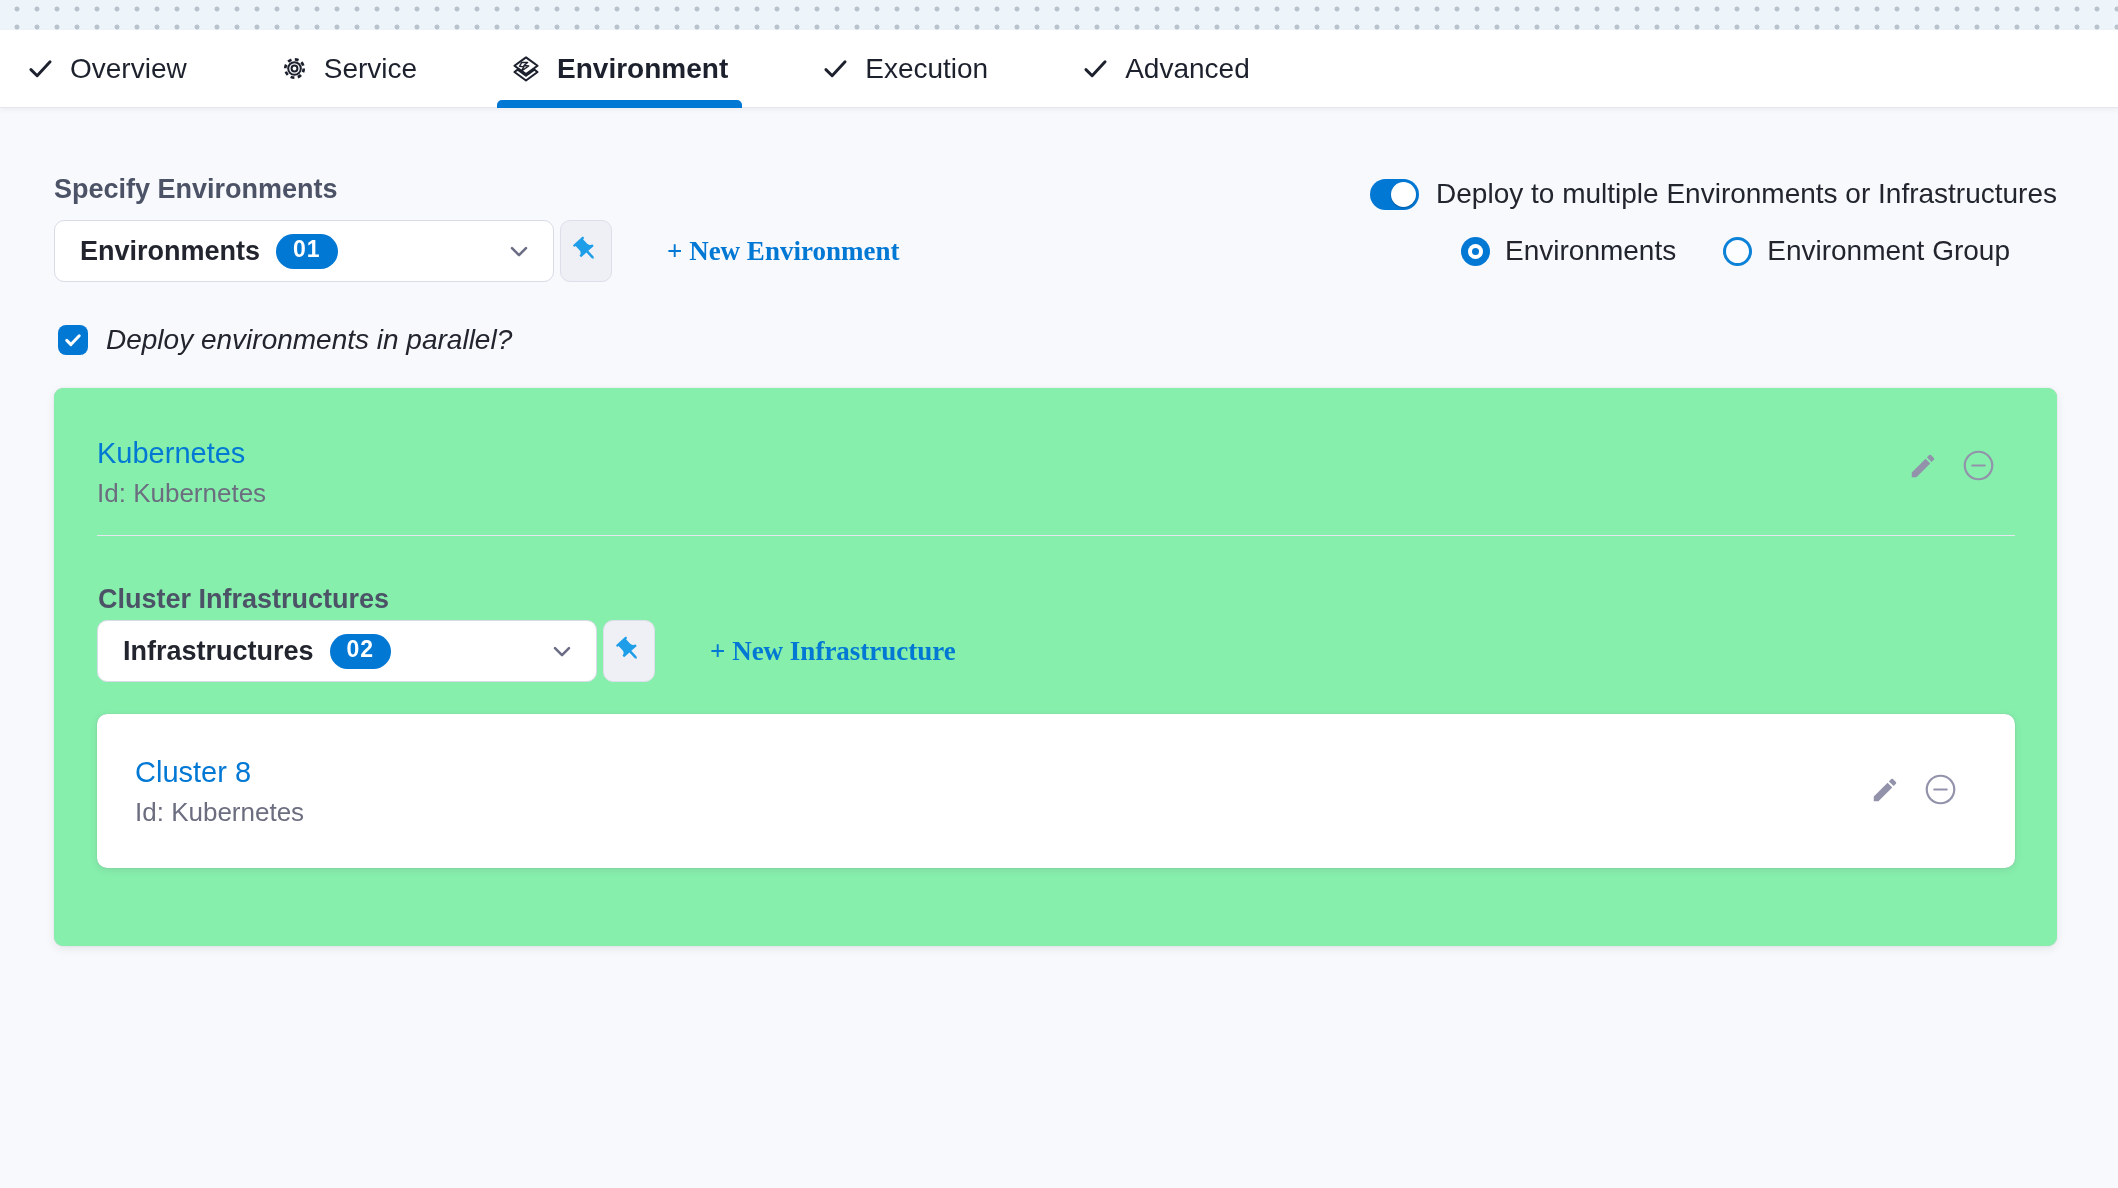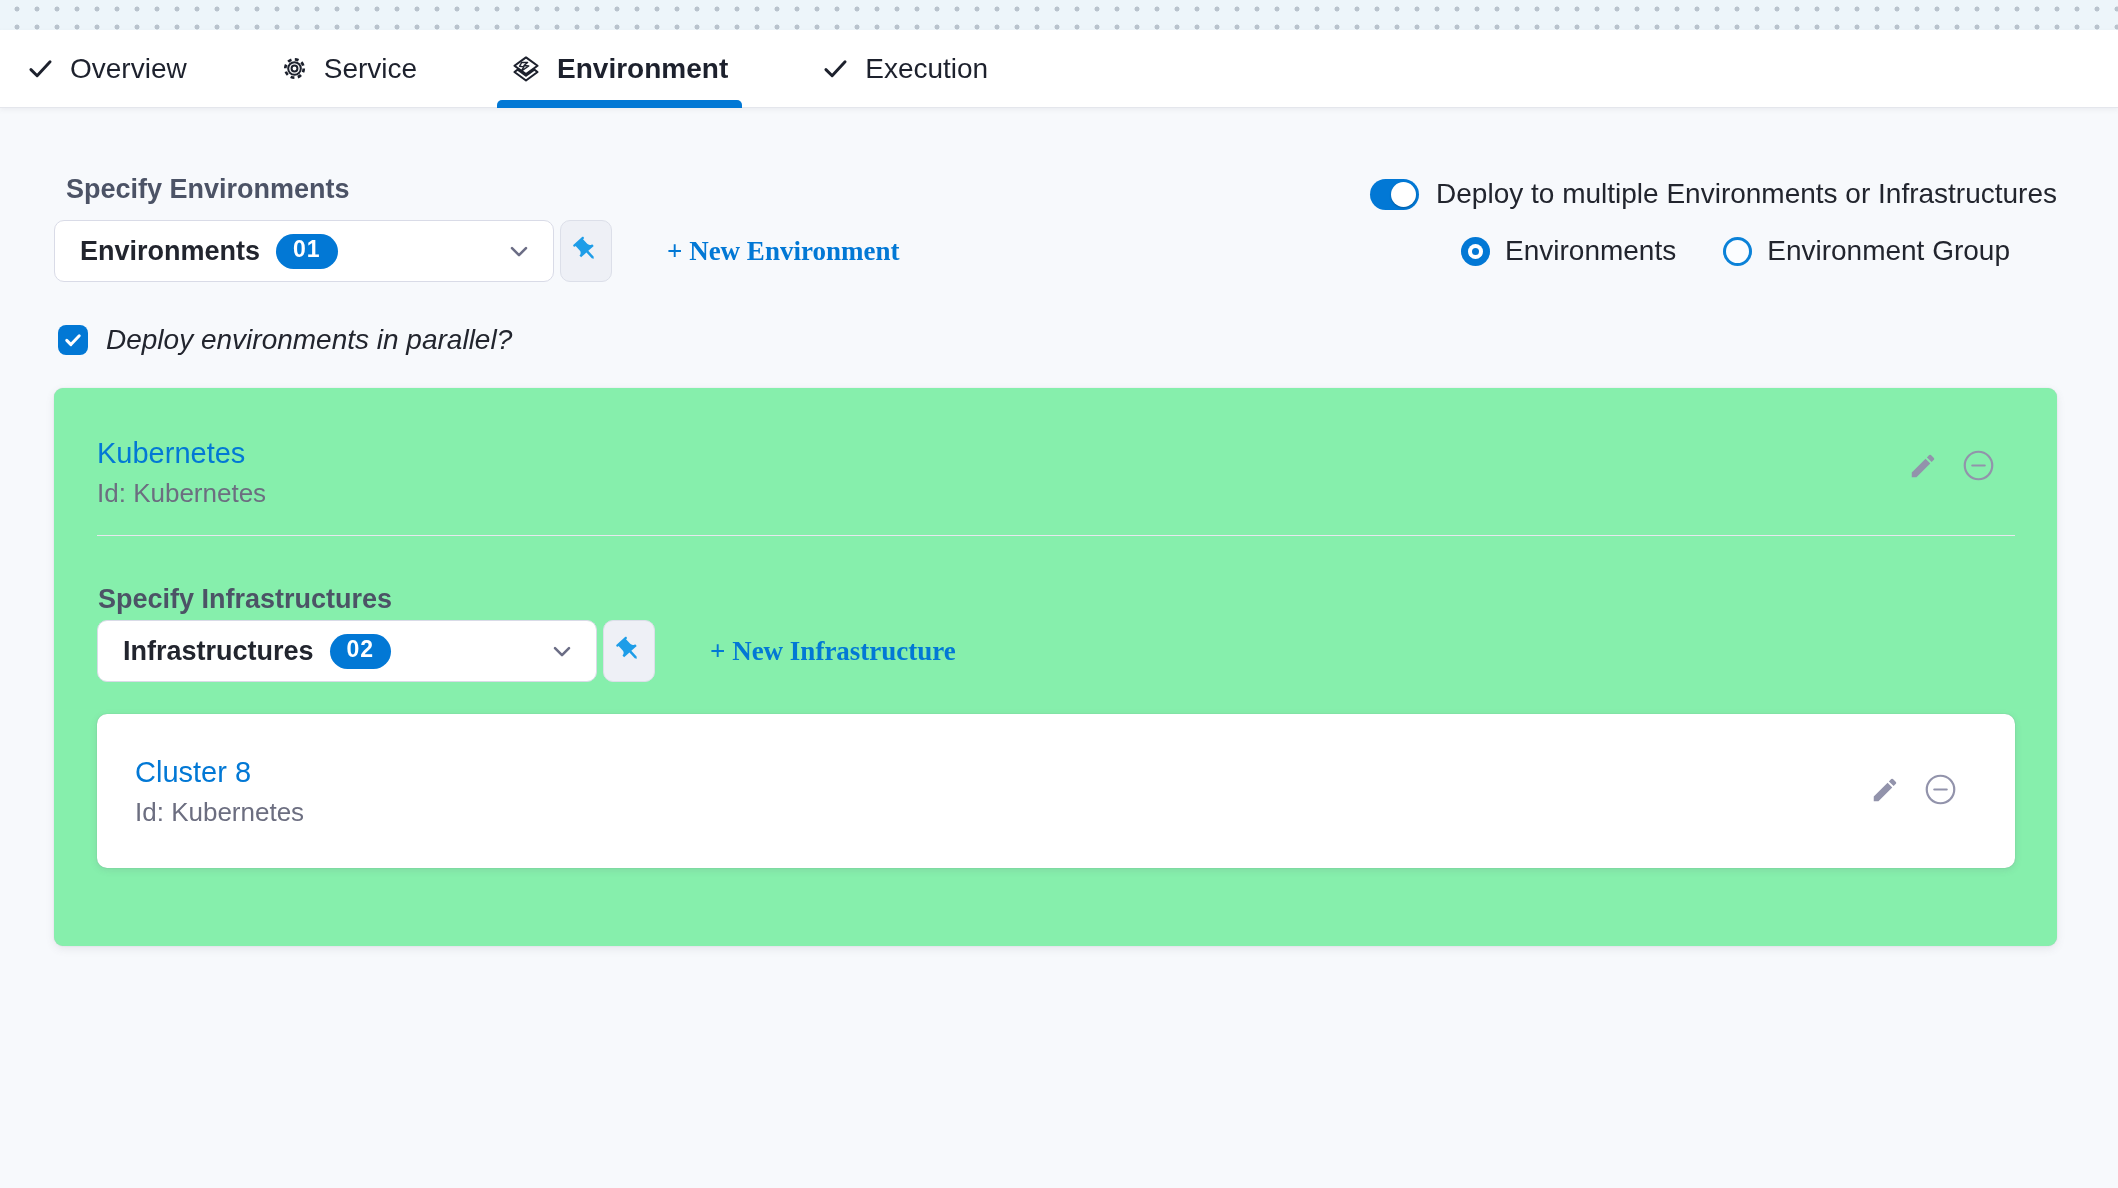--- a/index.html
+++ b/index.html
@@ -21,21 +21,21 @@
   .tab.active { font-weight:700; }
   .tab .ticon { display:flex; align-items:center; }
   .tab-underline { position:absolute; left:0; right:0; bottom:-1px; height:8px;
     background:#0278d5; border-radius:5px 5px 0 0; }
 
   
   .content { padding:64px 61px 0 54px; }
   .row-top { display:flex; justify-content:space-between; align-items:flex-start; }
 
   .section-label { font-size:27px; font-weight:700; color:#4c5366;
-    line-height:34px; margin-left:12px; }
+    line-height:34px; margin-left:0; }
 
   .controls-row { display:flex; align-items:center; gap:55px; margin-top:14px; }
   .dd-group { display:flex; gap:6px; }
   .dropdown { width:500px; height:62px; background:#ffffff;
     border:1px solid #d9dbe7; border-radius:10px; display:flex; align-items:center;
     padding:0 20px 0 25px; cursor:pointer; }
   .dd-text { font-size:27px; font-weight:700; color:#22252e; }
   .badge { margin-left:16px; background:#0278d5; color:#ffffff;
     font-size:23px; font-weight:700; line-height:1; padding:4px 17px 8px;
     border-radius:999px; letter-spacing:1px; }
@@ -137,20 +137,28 @@
 
   <div class="tab">
     <span class="ticon">
       <svg width="27" height="27" viewBox="0 0 24 24" fill="none" stroke="#1d212d" stroke-width="2.6" stroke-linecap="round" stroke-linejoin="round">
           <path d="M3.5 13l5.5 5.5L20.5 6"></path>
         </svg>
     </span>
     <span>Execution</span>
   </div>
 
+  <div class="tab">
+    <span class="ticon">
+      <svg width="27" height="27" viewBox="0 0 24 24" fill="none" stroke="#1d212d" stroke-width="2.6" stroke-linecap="round" stroke-linejoin="round">
+          <path d="M3.5 13l5.5 5.5L20.5 6"></path>
+        </svg>
+    </span>
+    <span>Advanced</span>
+  </div>
 </div>
 
 <div class="content">
 
   <div class="row-top">
 
     <div>
       <div class="section-label">Specify Environments</div>
       <div class="controls-row">
         <div class="dd-group">
@@ -229,21 +237,21 @@
                 <circle cx="12" cy="12" r="10"></circle>
                 <path d="M7.5 12h9"></path>
               </svg>
           </span>
         </button>
       </div>
     </div>
 
     <div class="divider"></div>
 
-    <div class="section-label infra-label">Specify Infrastructures</div>
+    <div class="section-label infra-label">Cluster Infrastructures</div>
 
     <div class="controls-row infra-controls">
       <div class="dd-group">
         <div class="dropdown">
           <span class="dd-text">Infrastructures</span>
           <span class="badge">02</span>
           <span class="chevron">
             <svg width="28" height="28" viewBox="0 0 24 24" fill="none" stroke="#6b6d85" stroke-width="2.2" stroke-linecap="round" stroke-linejoin="round">
                 <path d="M6 9.5l6 6 6-6"></path>
               </svg>

